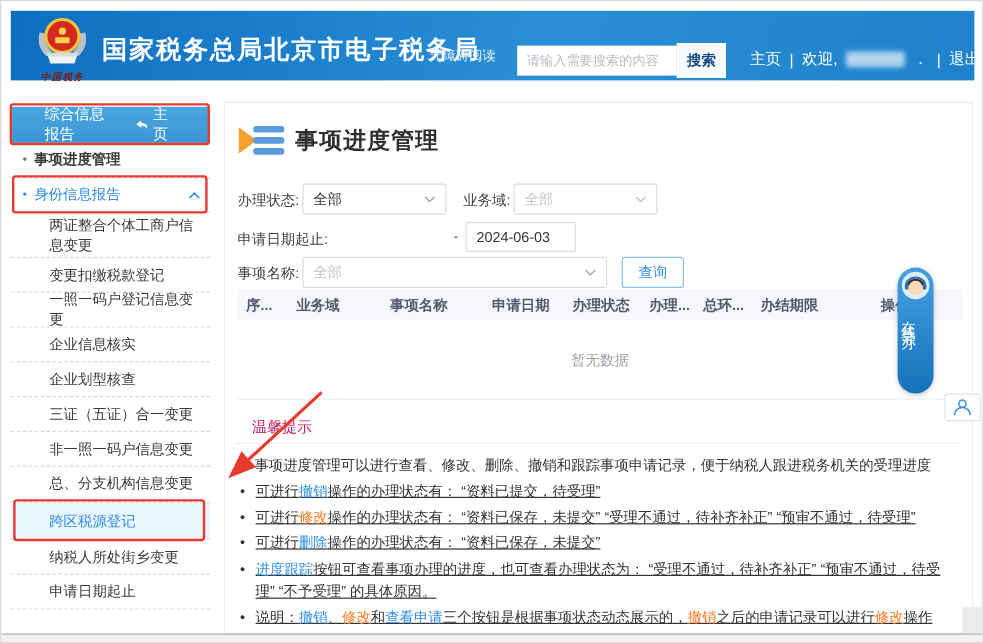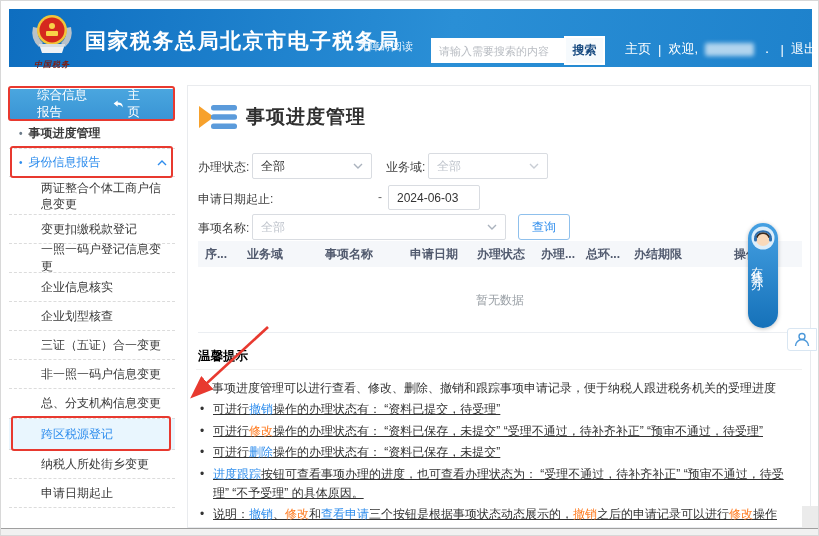--- a/index.html
+++ b/index.html
@@ -41,21 +41,21 @@
   .sel { position:absolute; height:26px; border:1px solid #d9dce1; border-radius:2px; background:#fff; display:flex; align-items:center; justify-content:space-between; padding:0 8px; font-size:12px; color:#333; cursor:pointer; }
   .sel.dim { color:#bfc4cc; }
   .txt-input { position:absolute; height:25px; border:1px solid #d9dce1; border-radius:2px; font-size:12px; color:#333; padding:0 8px; outline:none; }
   .query-btn { position:absolute; left:330px; top:128px; width:52px; height:26px; background:#fff; border:1px solid #8fc0ec; border-radius:3px; color:#2e8ded; font-size:12px; cursor:pointer; }
   .dash-sep { position:absolute; font-size:12px; color:#666; }
 
   .tbl-head { position:absolute; left:10px; top:155px; width:604px; height:26px; display:flex; background:#f5f7fa; align-items:center; }
   .tbl-head .th { font-size:12px; color:#515a6e; font-weight:bold; text-align:center; overflow:hidden; white-space:nowrap; }
   .tbl-empty { position:absolute; left:10px; top:181px; width:604px; height:66px; border-bottom:1px solid #ebeef2; text-align:center; line-height:66px; font-size:12px; color:#9aa0a6; }
 
-  .tips-title { position:absolute; left:10px; top:262px; font-size:12.5px; font-weight:bold; color:#000000; }
+  .tips-title { position:absolute; left:22px; top:262px; font-size:12.5px; font-weight:normal; color:#be185d; }
   .tips-divider { position:absolute; left:8px; top:283px; width:606px; border-bottom:1px solid #f1f1f1; }
   .tips-intro { position:absolute; left:24px; top:293px; width:584px; font-size:12px; color:#333; line-height:19px; }
   .tips-list { position:absolute; left:12px; top:314px; width:598px; font-size:12px; color:#333; }
   .tip-item { position:relative; padding-left:13px; line-height:19px; margin-bottom:2.5px;text-decoration:underline; }
   .tip-item::before { content:"•"; position:absolute; left:0; top:0; color:#333; }
   .seg-b { color:#2e8ded; }
   .seg-o { color:#ff7a1f; }
 
   
   .guide-tab { position:absolute; left:747px; top:222px; width:30px; height:105px; border-radius:15px;

